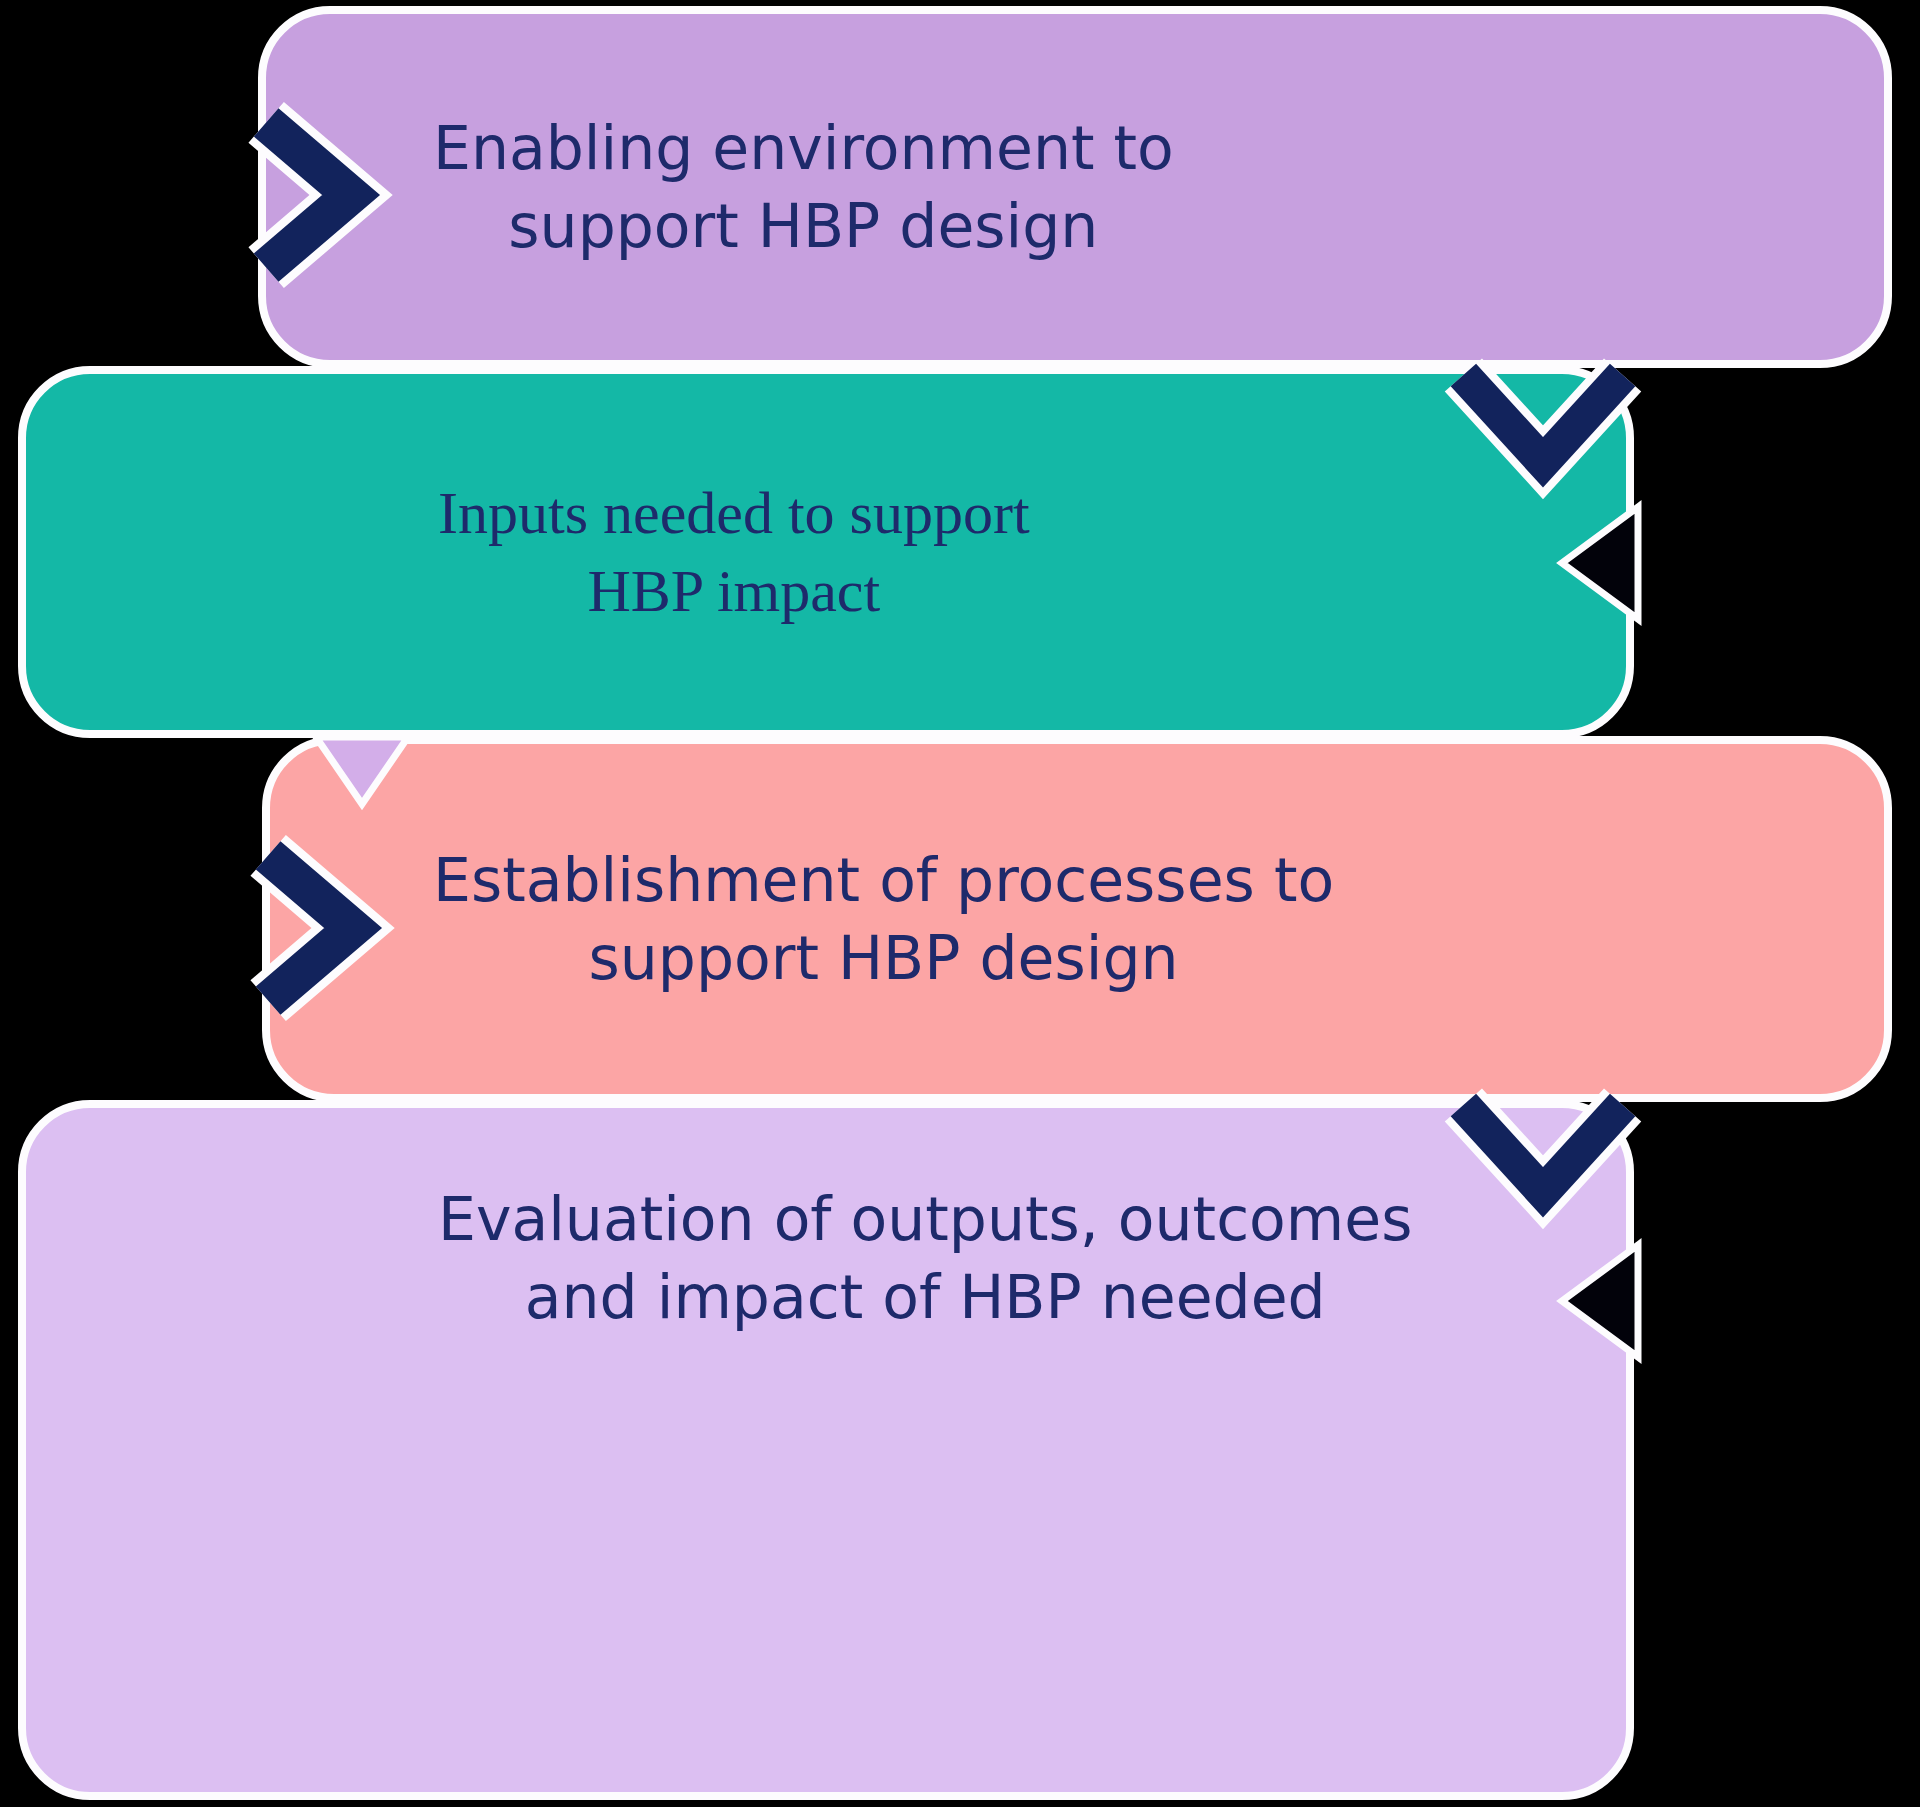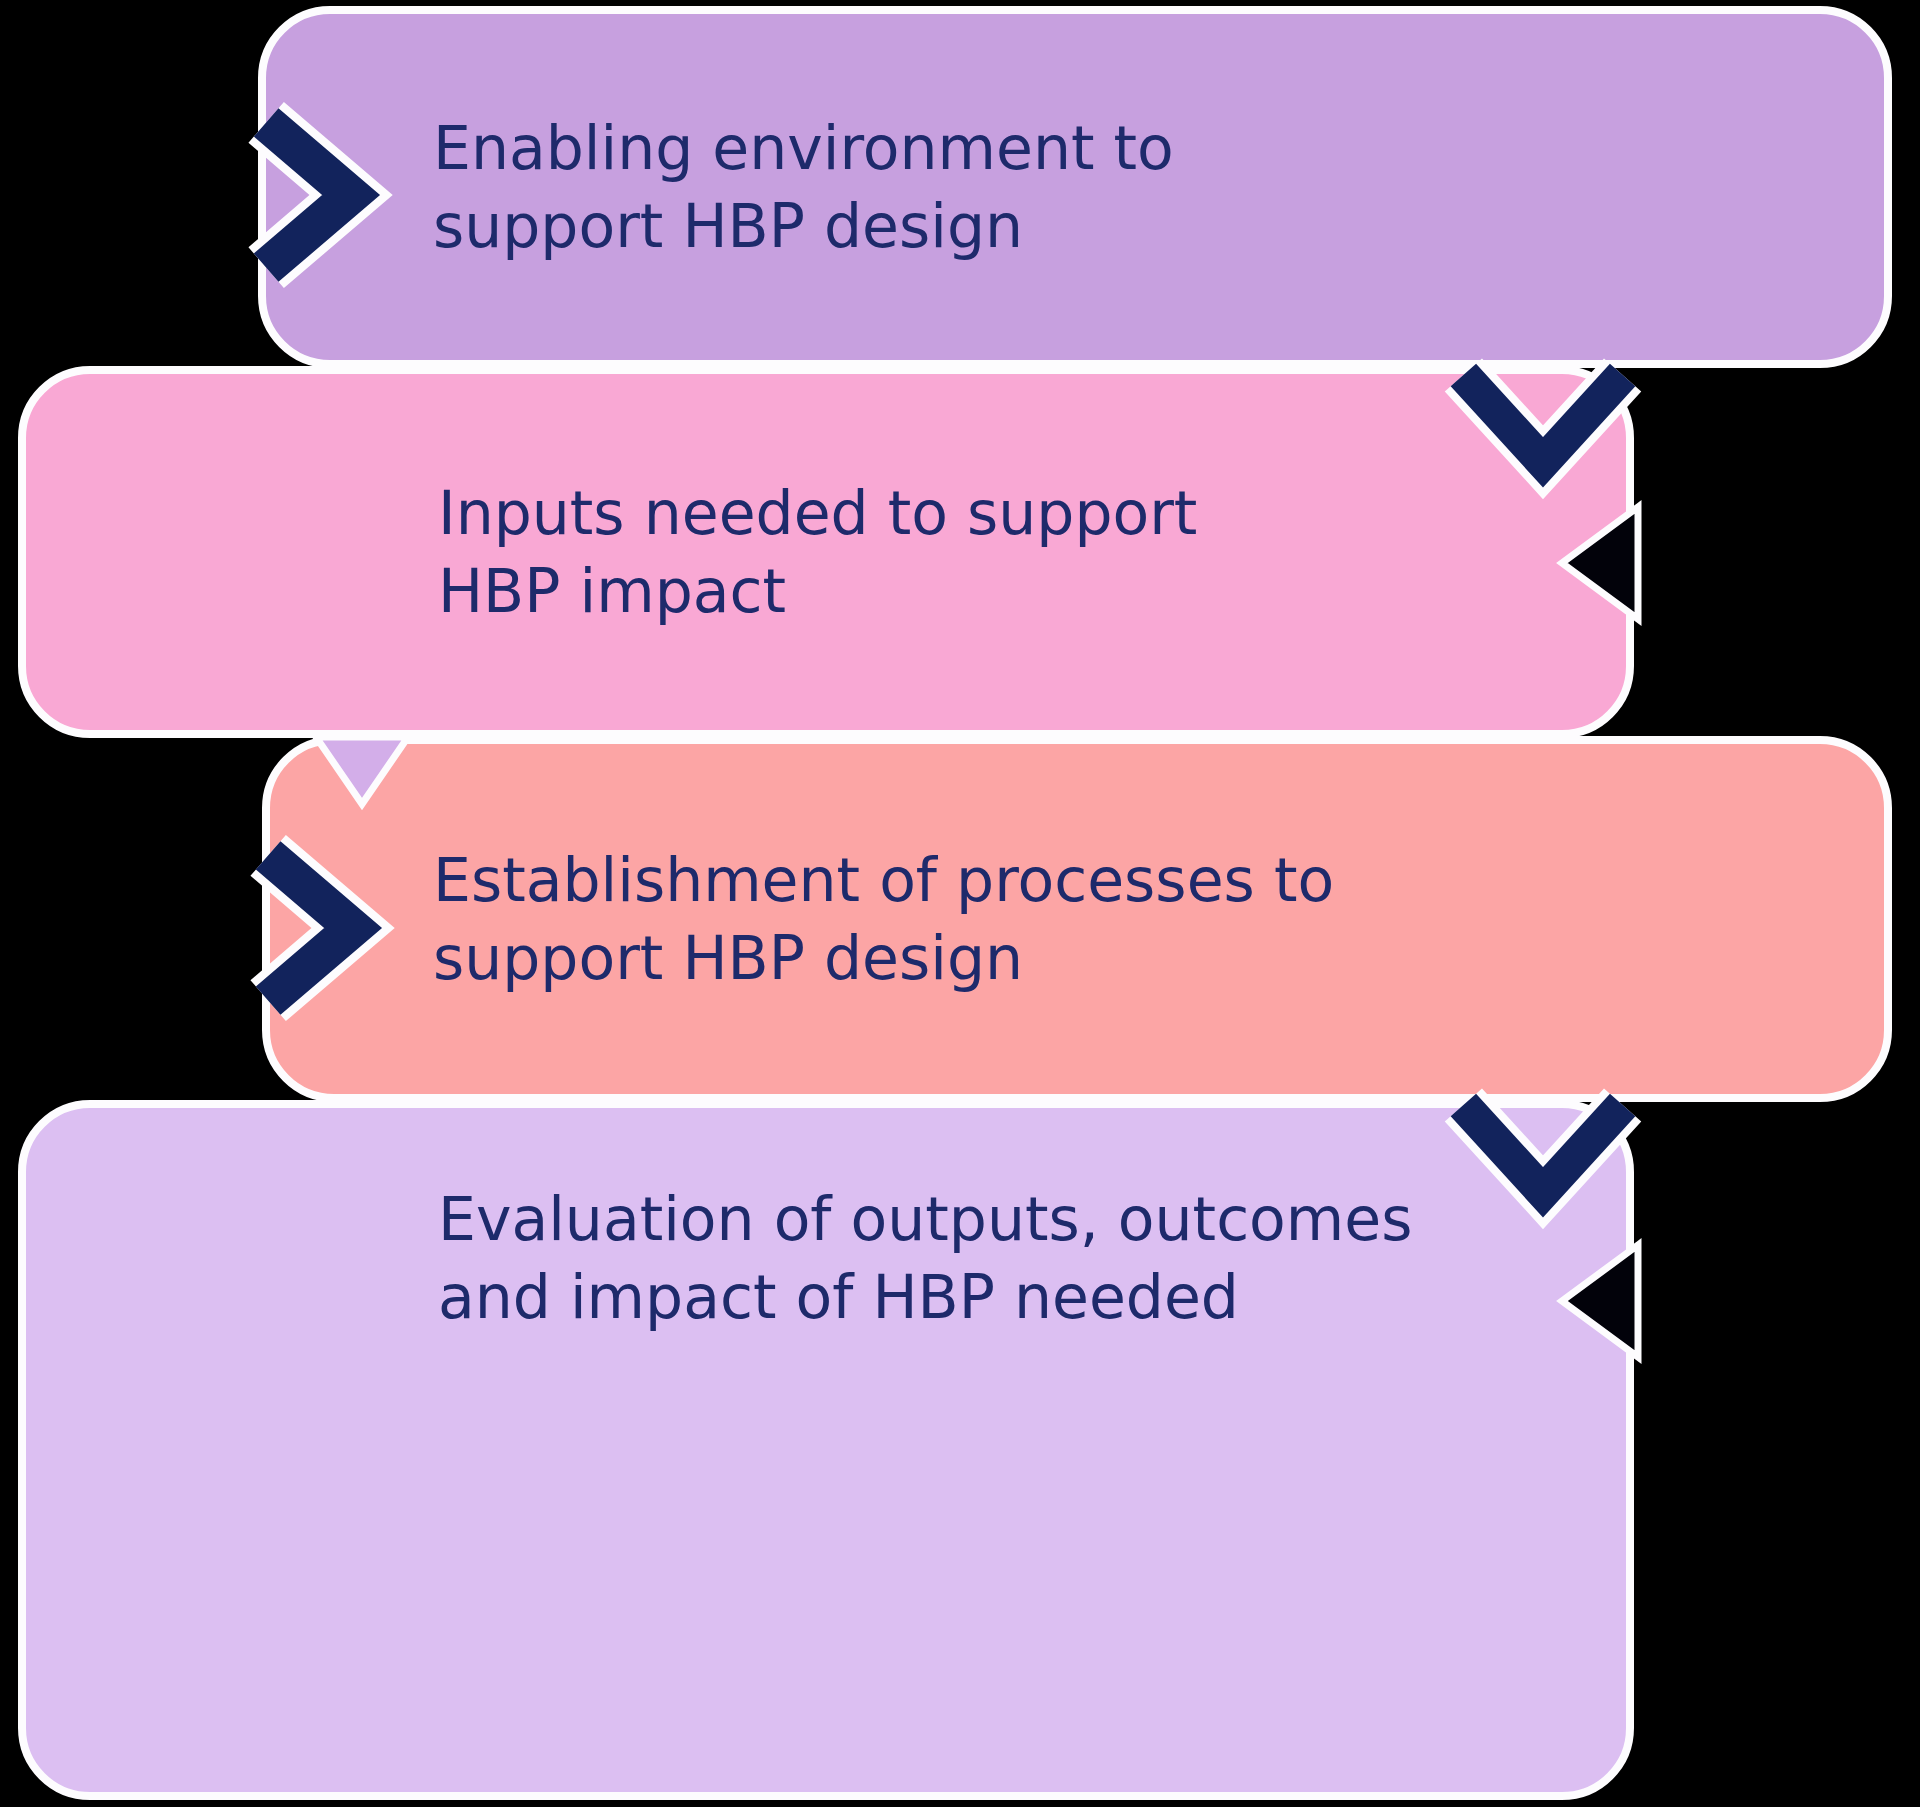--- a/index.html
+++ b/index.html
@@ -10,20 +10,21 @@
     overflow: hidden;
   }
   .canvas { position: relative; width: 1920px; height: 1807px; background: #000; overflow: hidden; }
 
   .box {
     position: absolute;
     border: 8px solid #fdfcfe;
     border-radius: 72px;
     display: flex;
     align-items: center;
+    text-align: center;
   }
   .label {
     color: #1e2a6b;
     font-size: 60px;
     line-height: 1.3;
     font-weight: 500;
   }
   .label .line { display: block; }
 
   #box1 { left: 258px; top: 6px;    width: 1634px; height: 362px; padding-left: 167px; }
@@ -48,21 +49,21 @@
 
 <div class="canvas">
 
   <div class="box" id="box1" style="background-color: rgb(199, 160, 223);">
     <div class="label">
       <span class="line">Enabling environment to</span>
       <span class="line">support HBP design</span>
     </div>
   </div>
 
-  <div class="box" id="box2" style="background-color: #f9a8d4;">
+  <div class="box" id="box2" style="background-color: #14b8a6; font-family: Liberation Serif, serif;">
     <div class="label">
       <span class="line">Inputs needed to support</span>
       <span class="line">HBP impact</span>
     </div>
   </div>
 
   <div class="box" id="box3" style="background-color: #fca5a5;">
     <div class="label">
       <span class="line">Establishment of processes to</span>
       <span class="line">support HBP design</span>

